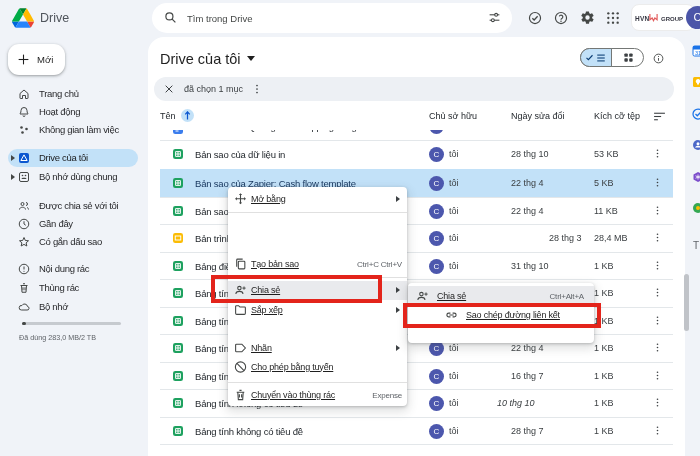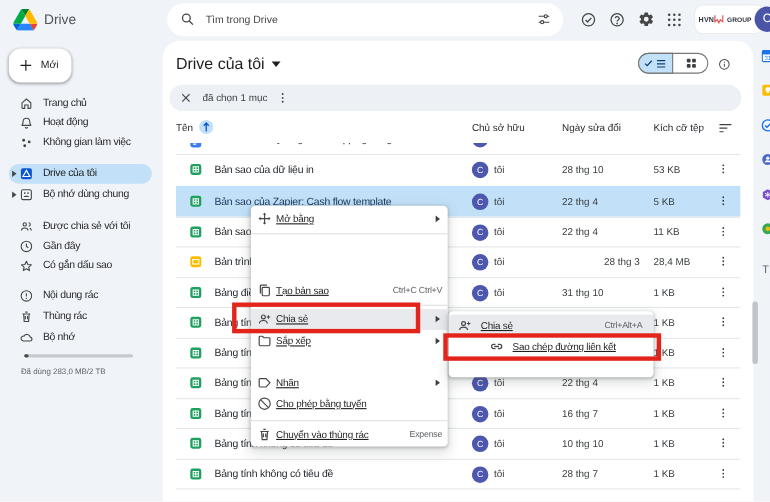--- a/index.html
+++ b/index.html
@@ -356,21 +356,21 @@
     <circle cx="12" cy="19" r="1.8"></circle>
   </svg>
 
 <svg class="abs" style="left:172px;top:397px" width="12" height="12" viewBox="0 0 24 24">
     <rect x="2" y="2" width="20" height="20" rx="4.5" fill="#1ea15f"></rect>
     <path d="M7.2 7.2h9.6v9.6H7.2zM7.2 12h9.6M12 7.2v9.6" stroke="#fff" stroke-width="1.9" fill="none"></path>
   </svg>
 <div class="abs fname" style="left:195px;top:398px;">Bảng tính không có tiêu đề</div>
 <div class="abs" style="left:429px;top:395.5px;width:15px;height:15px;border-radius:50%;background:#4c57ad;color:#fff;font-size:8px;text-align:center;line-height:15px;">C</div>
 <div class="abs gtxt" style="left:449px;top:398px;">tôi</div>
-<div class="abs gtxt" style="left:511px;top:398px;">10 thg 10</div>
+<div class="abs gtxt" style="left:497px;top:398px;font-style:italic;">10 thg 10</div>
 <div class="abs gtxt" style="left:594px;top:398px;">1 KB</div>
 <svg class="abs" style="left:652px;top:397px" width="11" height="11" viewBox="0 0 24 24" fill="#3c4043">
     <circle cx="12" cy="5" r="1.8"></circle>
     <circle cx="12" cy="12" r="1.8"></circle>
     <circle cx="12" cy="19" r="1.8"></circle>
   </svg>
 
 <svg class="abs" style="left:172px;top:425px" width="12" height="12" viewBox="0 0 24 24">
     <rect x="2" y="2" width="20" height="20" rx="4.5" fill="#1ea15f"></rect>
     <path d="M7.2 7.2h9.6v9.6H7.2zM7.2 12h9.6M12 7.2v9.6" stroke="#fff" stroke-width="1.9" fill="none"></path>

